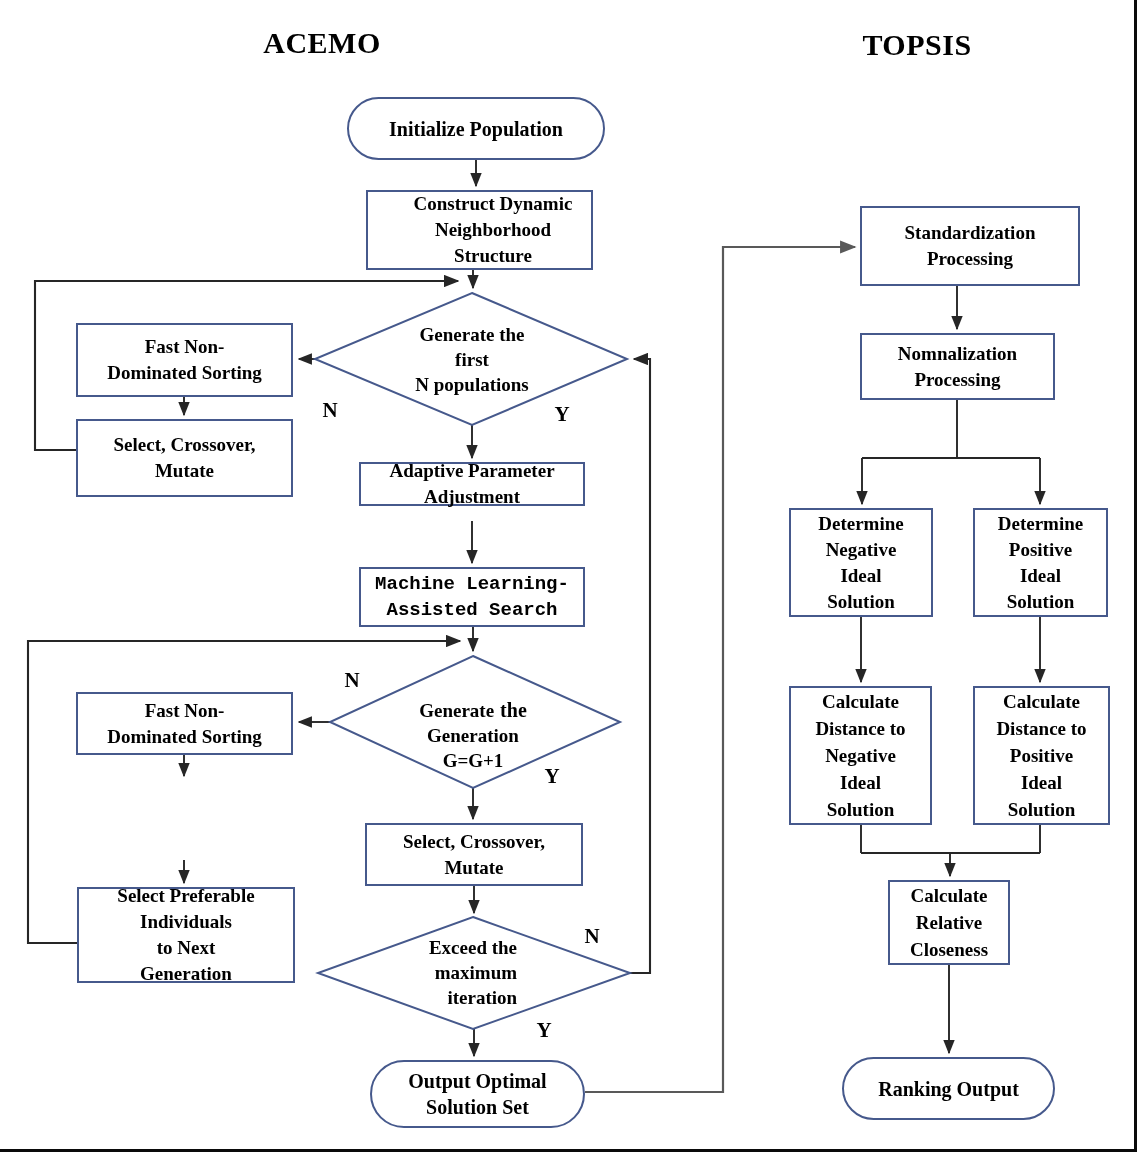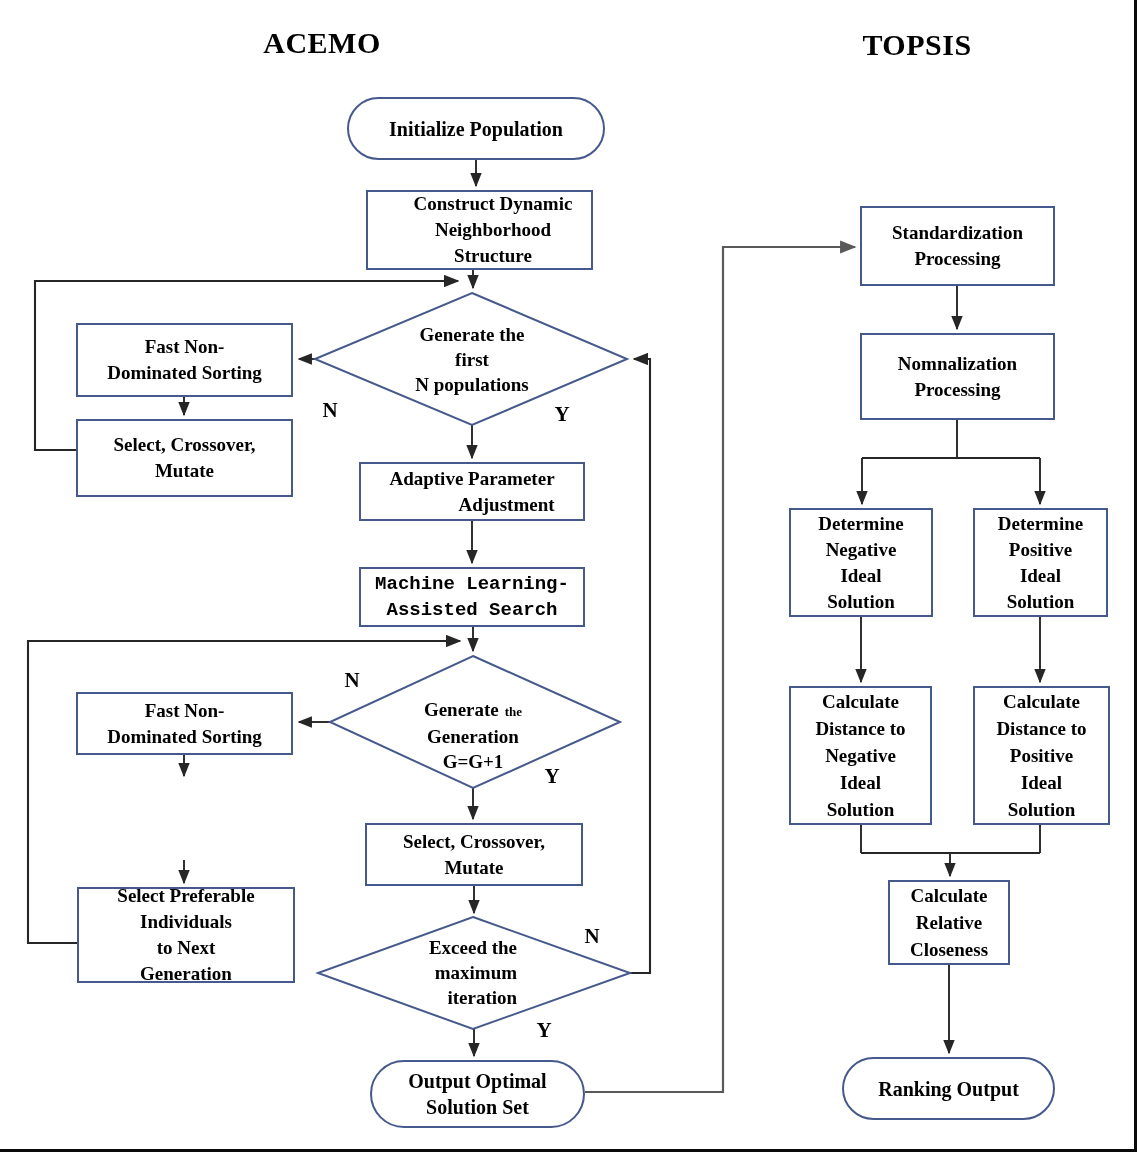--- a/index.html
+++ b/index.html
@@ -24,21 +24,21 @@
   .box,.oval{
     position:absolute;background:#ffffff;border:2px solid var(--shape-border);
     display:flex;align-items:center;justify-content:center;text-align:center;
     font-weight:bold;font-size:19px;line-height:26px;white-space:pre-line;box-sizing:border-box;
   }
   .oval{border-radius:34px;font-size:20px;}
   .dtext{
     position:absolute;display:flex;flex-direction:column;align-items:center;justify-content:center;
     text-align:center;font-weight:bold;font-size:19px;line-height:25px;white-space:pre-line;
   }
-  .small-word{font-size:13px;margin-left:6px;}
+  .small-word{font-size:20px;margin-left:6px;}
   .ny{position:absolute;font-weight:bold;font-size:21px;width:28px;text-align:center;}
   .frame{position:absolute;background:#0a0a0a;}
 </style>
 </head>
 <body>
 
 <div id="canvas">
 
   <svg id="wires" viewBox="0 0 1140 1161">
     <defs>
@@ -99,21 +99,21 @@
 
   <div class="ny" style="left:316px;top:398px;">N</div>
   <div class="ny" style="left:548px;top:402px;">Y</div>
 
   <div class="box" style="left:76px;top:323px;width:217px;height:74px;">Fast Non-
 Dominated Sorting</div>
 
   <div class="box" style="left:76px;top:419px;width:217px;height:78px;">Select, Crossover,
 Mutate</div>
 
-  <div class="box" style="left:359px;top:462px;width:226px;height:59px;text-align:right;">Adaptive Parameter
+  <div class="box" style="left:359px;top:462px;width:226px;height:44px;">Adaptive Parameter
 Adjustment</div>
 
   <div class="box" style="left:359px;top:567px;width:226px;height:60px;font-family:Liberation Mono, monospace;">Machine Learning-
 Assisted Search</div>
 
   <div class="dtext" style="left:363px;top:684px;width:220px;height:78px;">
     <div>
       <span>Generate</span><span class="small-word">the</span>
     </div>
     <div>Generation</div>
@@ -138,24 +138,24 @@
   <div class="dtext" style="left:363px;top:933px;width:220px;height:78px;text-align:right;">Exceed the
 maximum
 iteration</div>
 
   <div class="ny" style="left:578px;top:924px;">N</div>
   <div class="ny" style="left:530px;top:1018px;">Y</div>
 
   <div class="oval" style="left:370px;top:1060px;width:215px;height:68px;">Output Optimal
 Solution Set</div>
 
-  <div class="box" style="left:860px;top:206px;width:195px;height:80px;">Standardization
+  <div class="box" style="left:860px;top:206px;width:220px;height:80px;">Standardization
 Processing</div>
 
-  <div class="box" style="left:860px;top:333px;width:195px;height:87px;">Nomnalization
+  <div class="box" style="left:860px;top:333px;width:195px;height:67px;">Nomnalization
 Processing</div>
 
   <div class="box" style="left:789px;top:508px;width:144px;height:109px;">Determine
 Negative
 Ideal
 Solution</div>
 
   <div class="box" style="left:973px;top:508px;width:135px;height:109px;">Determine
 Positive
 Ideal

